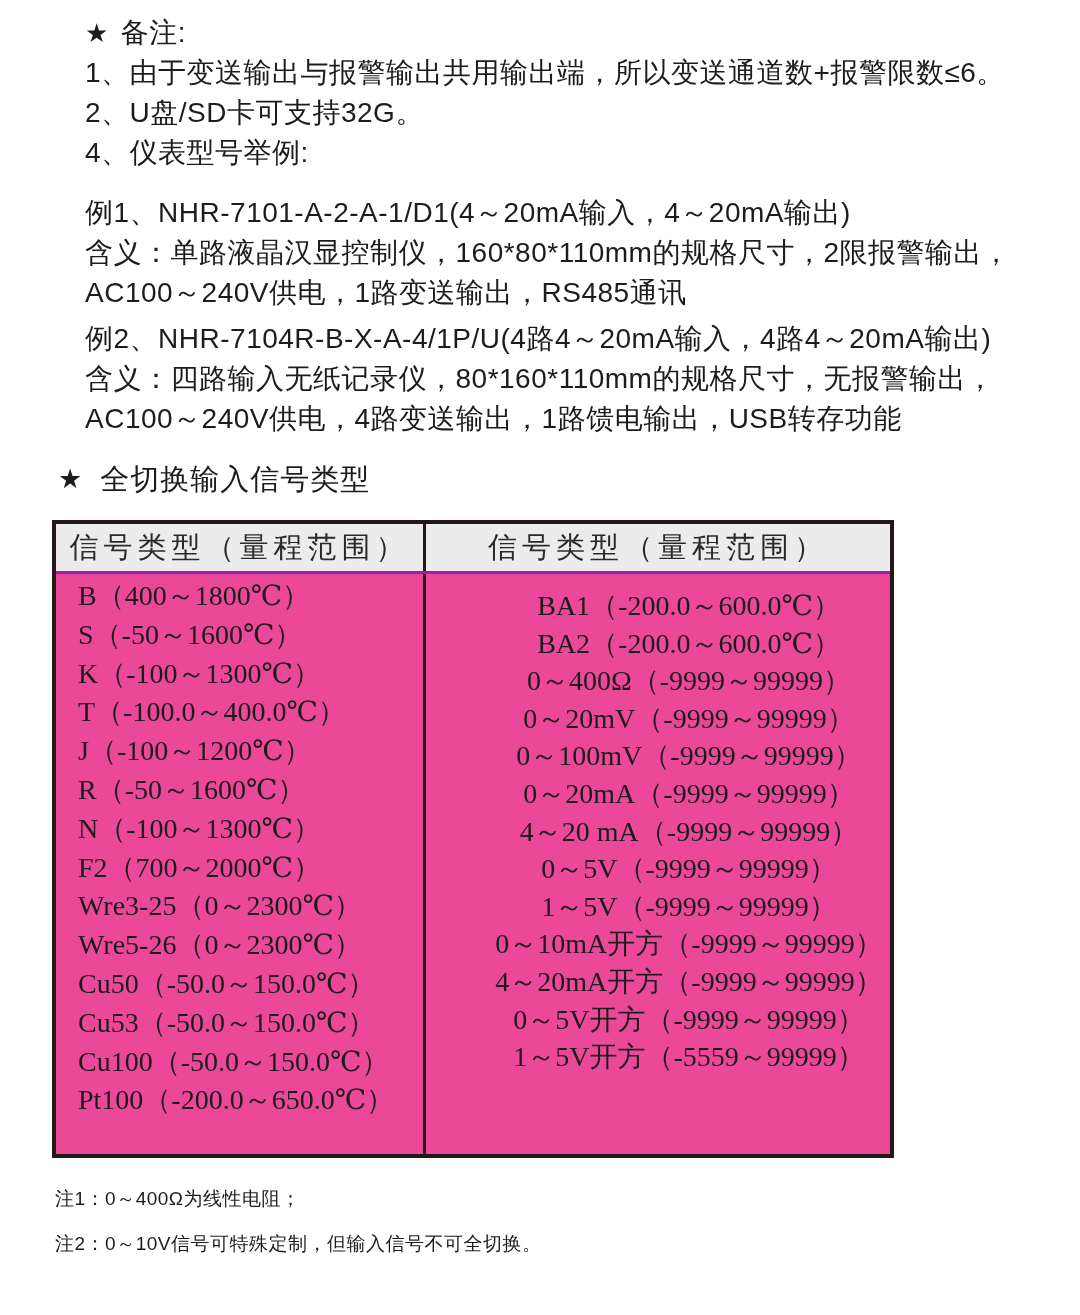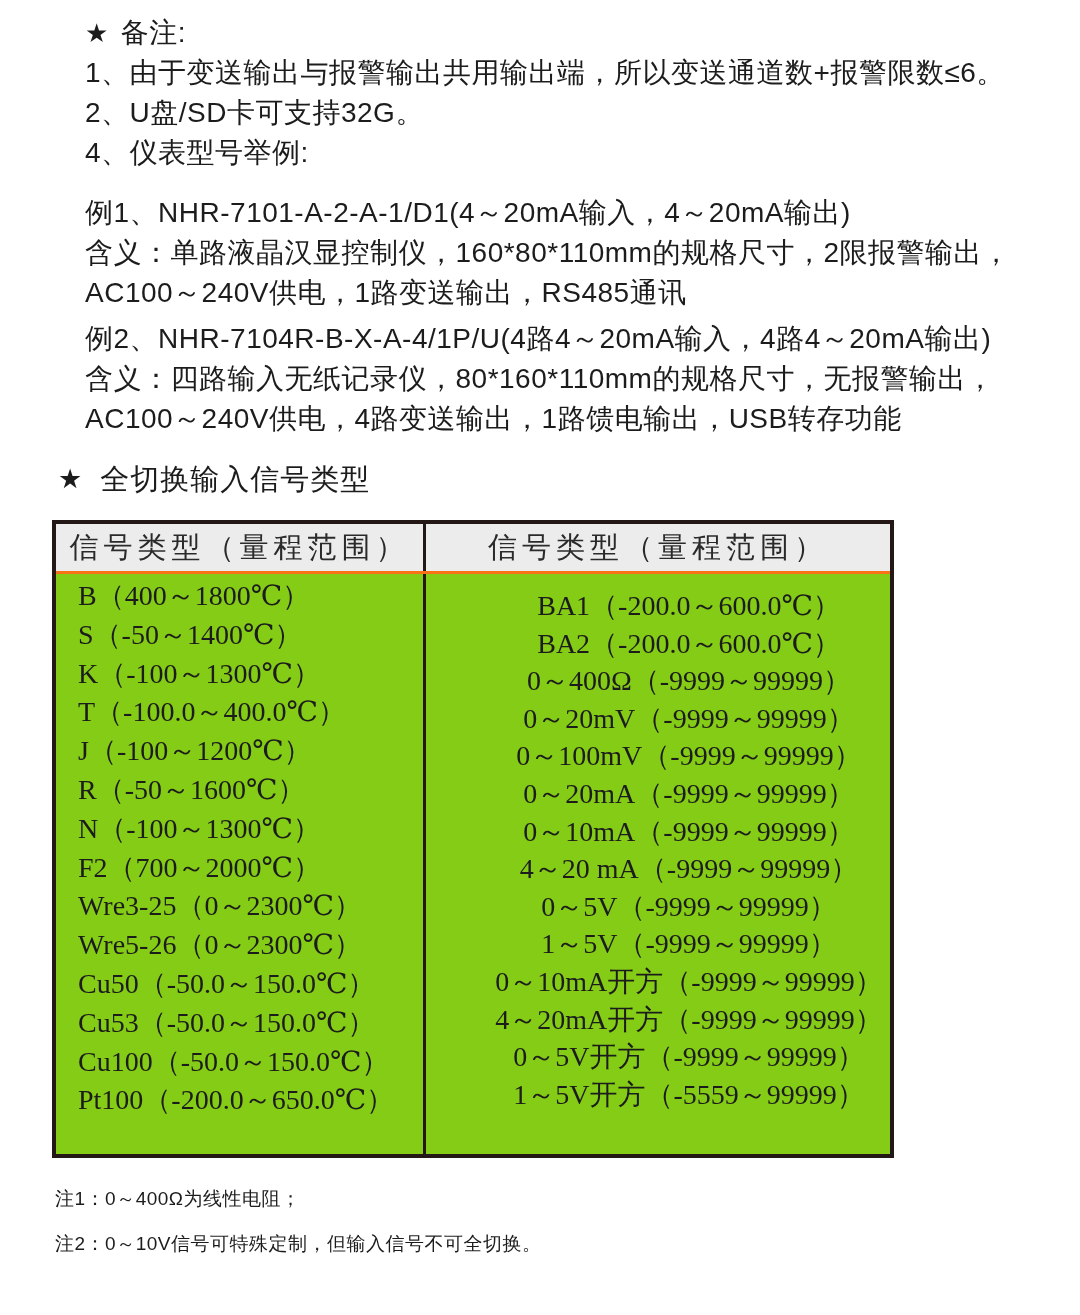--- a/index.html
+++ b/index.html
@@ -34,23 +34,23 @@
     position:absolute;left:52px;top:520px;
     width:842px;height:638px;
     box-sizing:border-box;
     border:4px solid #231815;
     display:flex;flex-direction:column;
     font-family:"Liberation Serif","DejaVu Serif",serif;
   }
   .thead{
     display:flex;flex:0 0 47px;
     background:#ececec;
-    border-bottom:3px solid #f97316;
+    border-bottom:3px solid #a21caf;
   }
-  .tbody{display:flex;flex:1 1 auto;background:#84cc16;gap:36px;}
+  .tbody{display:flex;flex:1 1 auto;background:#ec4899;gap:36px;}
   .hcell{
     display:flex;align-items:center;justify-content:center;
     font-size:29px;letter-spacing:5px;
     color:#2a2a2a;
   }
   .hcell-left,.tcell-left{width:370px;flex:0 0 370px;border-right:3px solid #231815;box-sizing:border-box;}
   .hcell-right,.tcell-right{flex:1 1 auto;}
   .tcell{box-sizing:border-box;}
   .tcell-left{padding:3px 0 0 22px;}
   .tcell-right{padding:13px 0 0 26px;text-align:center;}
@@ -89,42 +89,41 @@
   </div>
 
   <div class="sig-table">
     <div class="thead">
       <div class="hcell hcell-left">信号类型（量程范围）</div>
       <div class="hcell hcell-right">信号类型（量程范围）</div>
     </div>
     <div class="tbody">
       <div class="tcell tcell-left">
           <div class="row">B（400～1800℃）</div>
-          <div class="row">S（-50～1400℃）</div>
+          <div class="row">S（-50～1600℃）</div>
           <div class="row">K（-100～1300℃）</div>
           <div class="row">T（-100.0～400.0℃）</div>
           <div class="row">J（-100～1200℃）</div>
           <div class="row">R（-50～1600℃）</div>
           <div class="row">N（-100～1300℃）</div>
           <div class="row">F2（700～2000℃）</div>
           <div class="row">Wre3-25（0～2300℃）</div>
           <div class="row">Wre5-26（0～2300℃）</div>
           <div class="row">Cu50（-50.0～150.0℃）</div>
           <div class="row">Cu53（-50.0～150.0℃）</div>
           <div class="row">Cu100（-50.0～150.0℃）</div>
           <div class="row">Pt100（-200.0～650.0℃）</div>
         </div>
       <div class="tcell tcell-right">
           <div class="row">BA1（-200.0～600.0℃）</div>
           <div class="row">BA2（-200.0～600.0℃）</div>
           <div class="row">0～400Ω（-9999～99999）</div>
           <div class="row">0～20mV（-9999～99999）</div>
           <div class="row">0～100mV（-9999～99999）</div>
           <div class="row">0～20mA（-9999～99999）</div>
-          <div class="row">0～10mA（-9999～99999）</div>
           <div class="row">4～20 mA（-9999～99999）</div>
           <div class="row">0～5V（-9999～99999）</div>
           <div class="row">1～5V（-9999～99999）</div>
           <div class="row">0～10mA开方（-9999～99999）</div>
           <div class="row">4～20mA开方（-9999～99999）</div>
           <div class="row">0～5V开方（-9999～99999）</div>
           <div class="row">1～5V开方（-5559～99999）</div>
         </div>
     </div>
   </div>

